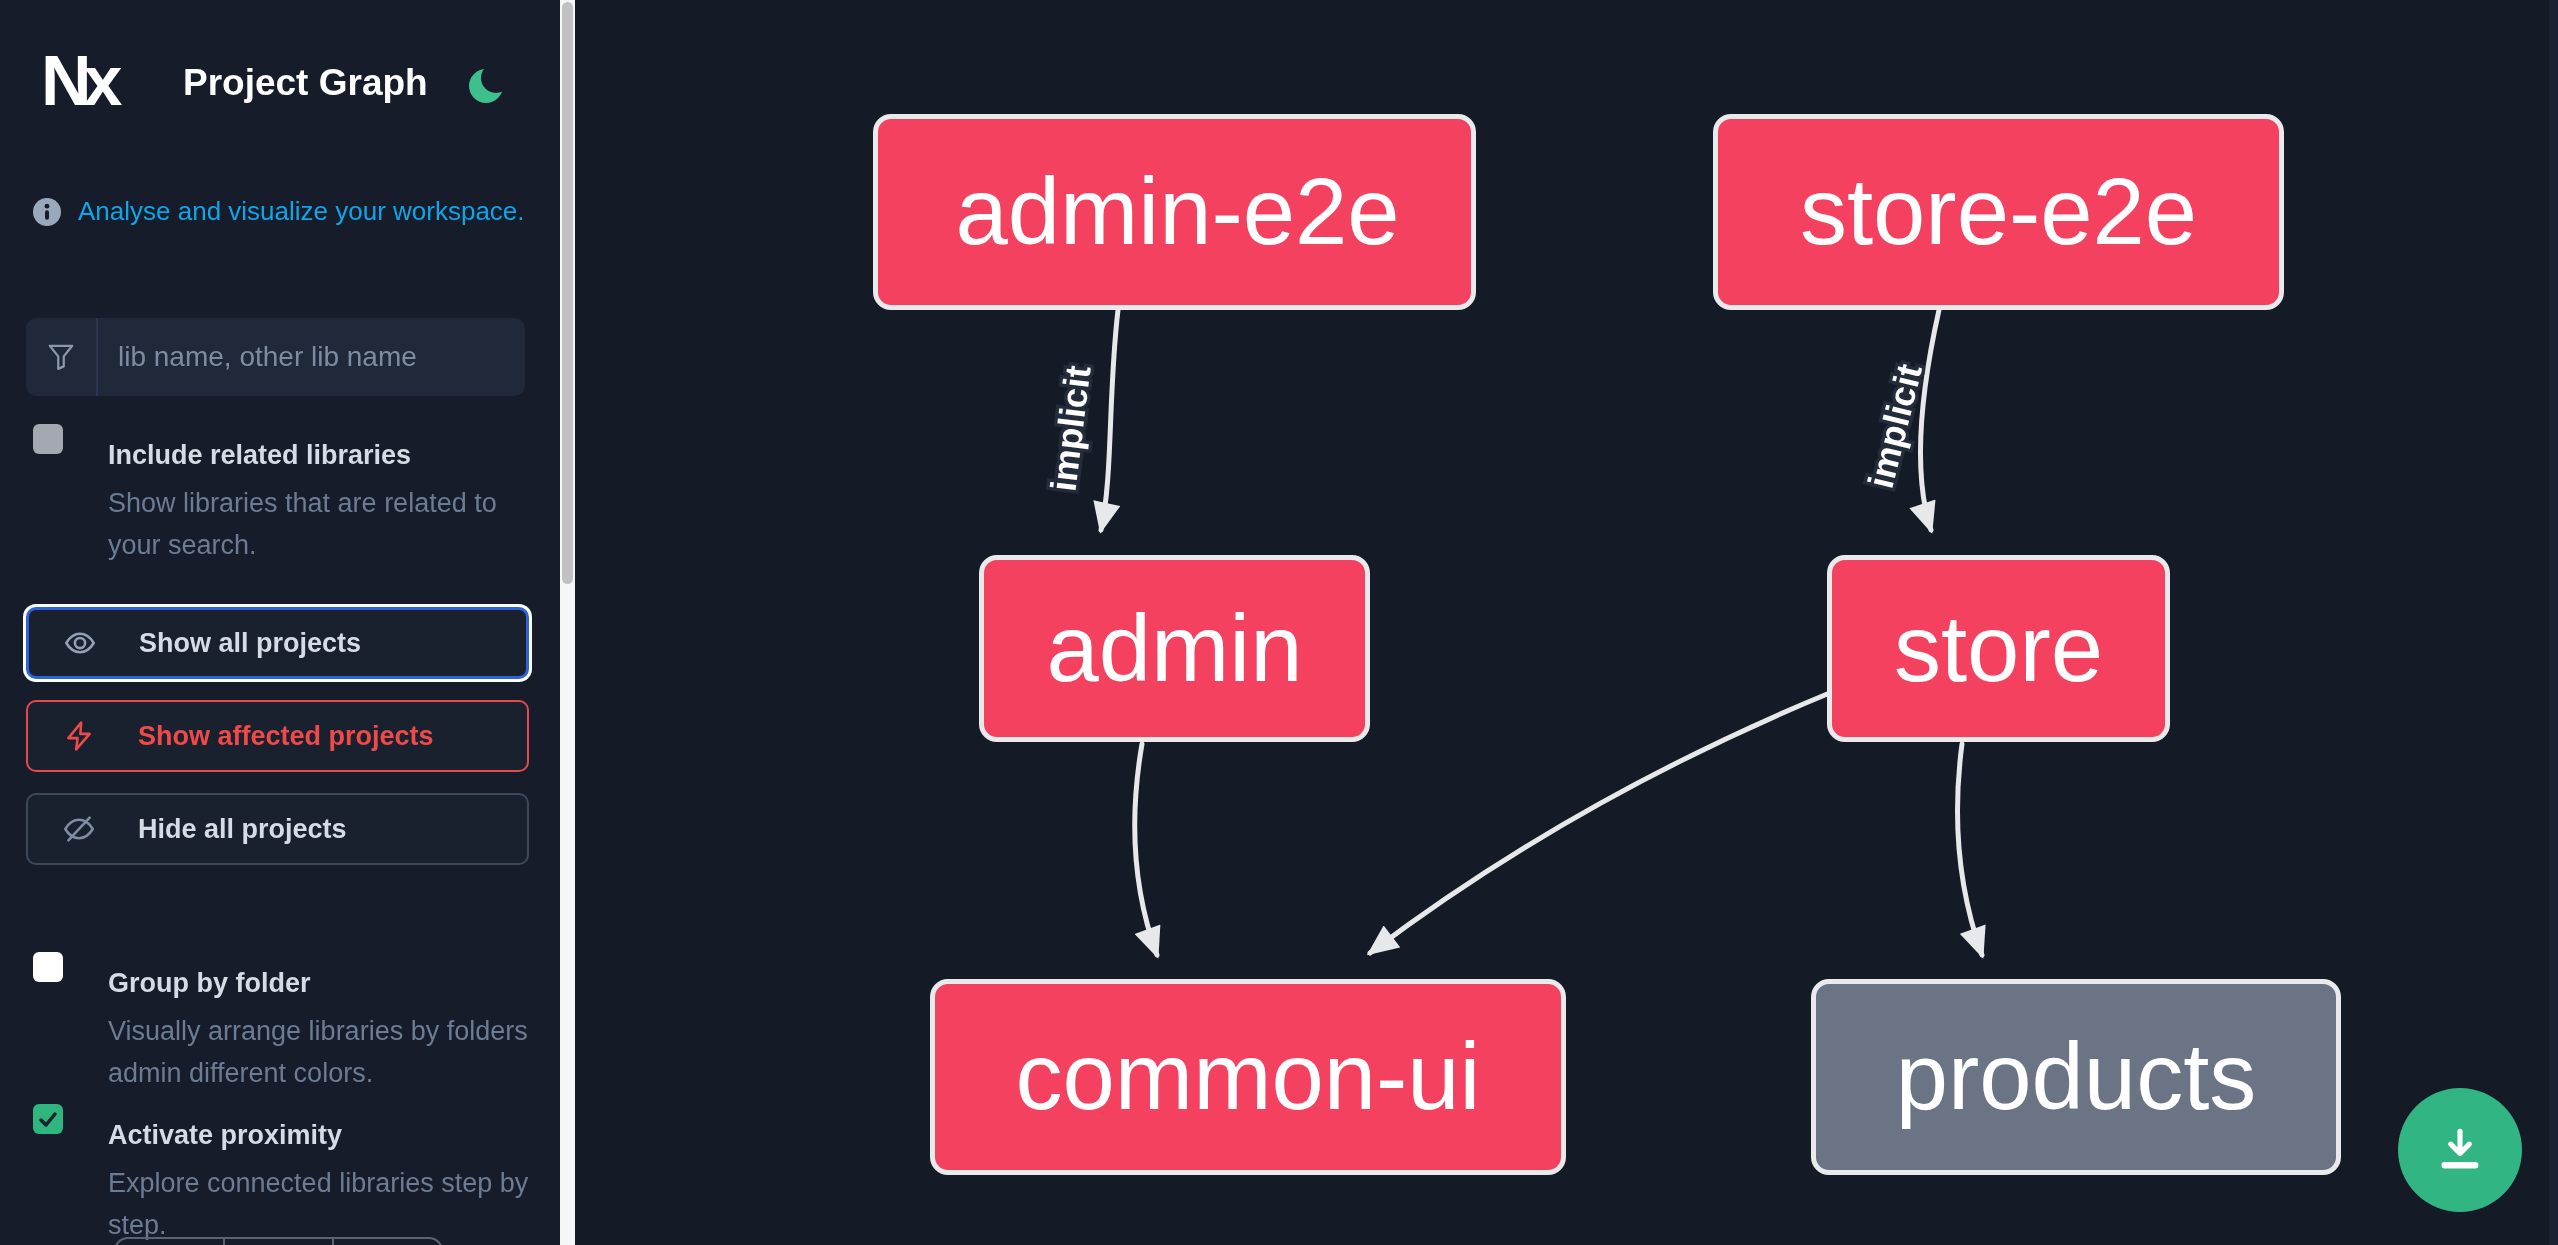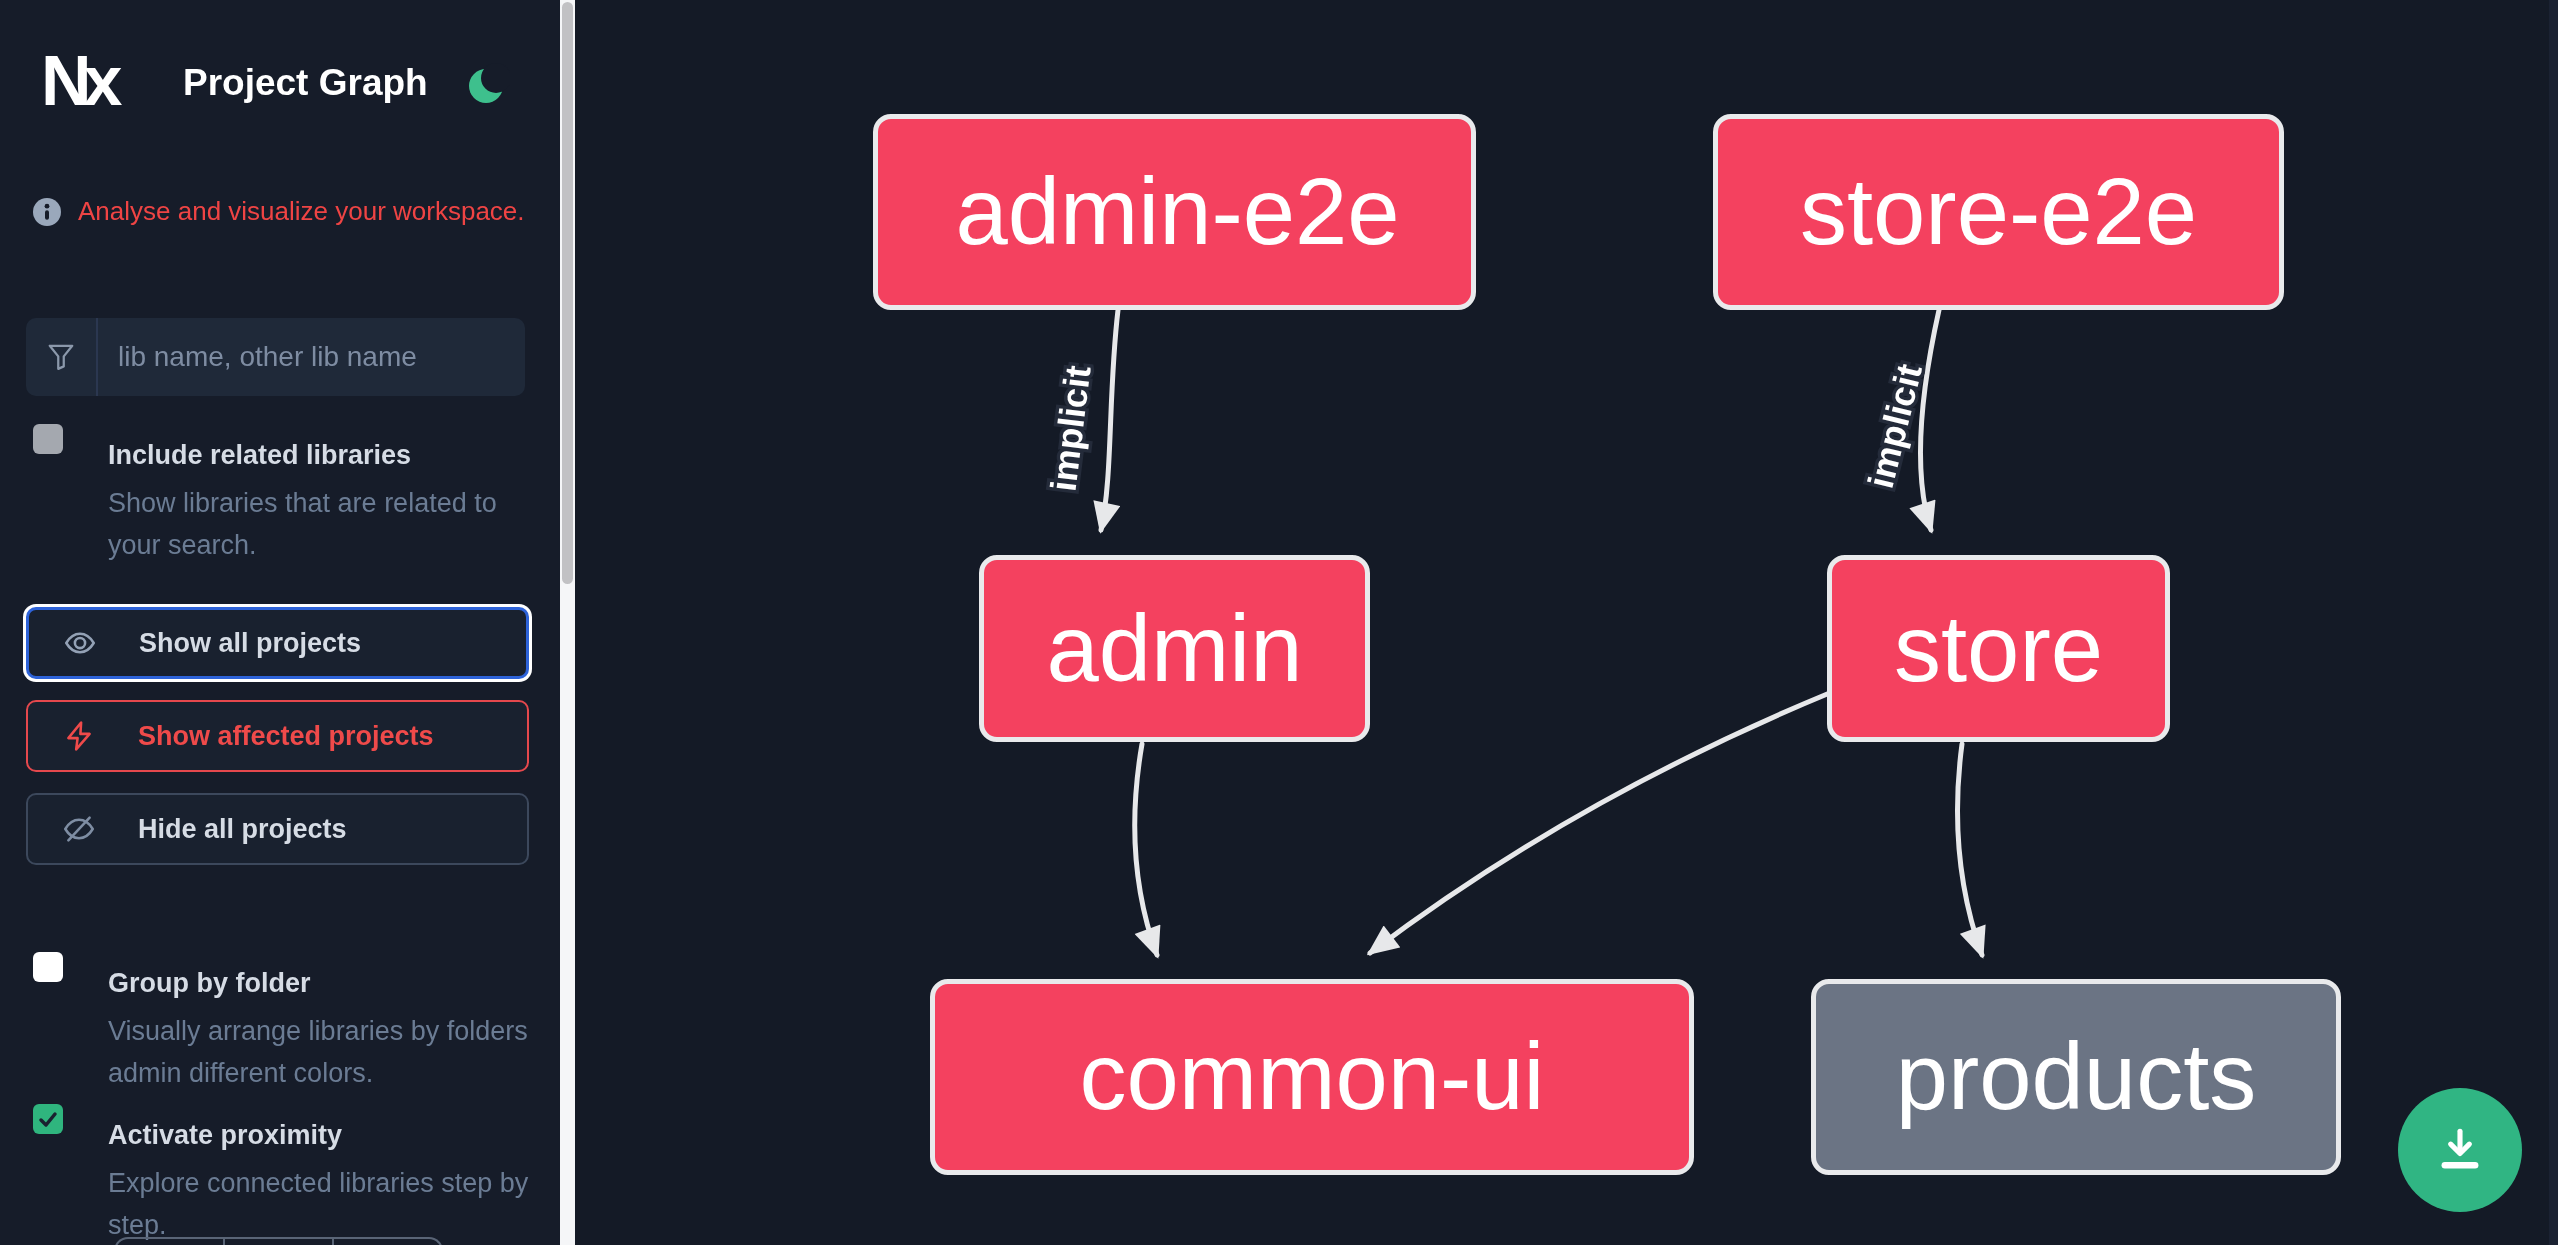--- a/index.html
+++ b/index.html
@@ -8,21 +8,21 @@
 
   
   .sidebar{position:absolute;left:0;top:0;width:560px;height:1245px;background:#161c29;z-index:5;overflow:hidden;}
   .nx-logo{position:absolute;left:28px;top:46px;color:#fff;font-size:70px;font-weight:900;
            letter-spacing:-8px;line-height:1;margin-left:13px;}
   .app-title{position:absolute;left:183px;top:62px;color:#fff;font-size:37px;font-weight:700;margin:0;}
   .theme-toggle{position:absolute;left:466px;top:62px;width:44px;height:44px;background:none;border:none;
                 cursor:pointer;padding:0;}
   .tagline{position:absolute;left:33px;top:196px;display:flex;align-items:center;}
   .info-badge{width:28px;height:28px;flex:0 0 28px;}
-  .tagline-text{margin-left:17px;color:#ef4444;font-size:26px;}
+  .tagline-text{margin-left:17px;color:#0ea5e9;font-size:26px;}
 
   .search{position:absolute;left:26px;top:318px;width:499px;height:78px;background:#1f2939;
           border-radius:10px;display:flex;align-items:center;overflow:hidden;}
   .search-iconbox{width:70px;height:100%;display:flex;align-items:center;justify-content:center;
                   border-right:2px solid #2b3750;}
   .search input{flex:1;height:100%;background:transparent;border:none;outline:none;color:#dbe3ee;
                 font-size:28px;padding:0 20px;font-family:"Liberation Sans",sans-serif;}
   .search input::placeholder{color:#7e8ca2;}
 
   .toggle-row{position:absolute;left:33px;width:500px;display:flex;}
@@ -60,21 +60,21 @@
   .edges{position:absolute;left:0;top:0;width:2558px;height:1245px;z-index:1;pointer-events:none;}
   .node{position:absolute;display:flex;align-items:center;justify-content:center;z-index:2;
         border:5px solid #e9eaec;border-radius:18px;color:#fff;font-size:94px;cursor:pointer;
         box-sizing:border-box;}
   .node-pink{background:#f4415f;}
   .node-gray{background:#6b7484;}
   .n-admin-e2e{left:873px;top:114px;width:603px;height:196px;padding-left:6px;}
   .n-store-e2e{left:1713px;top:114px;width:571px;height:196px;}
   .n-admin{left:979px;top:555px;width:391px;height:187px;}
   .n-store{left:1827px;top:555px;width:343px;height:187px;}
-  .n-common-ui{left:930px;top:979px;width:764px;height:196px;}
+  .n-common-ui{left:930px;top:979px;width:636px;height:196px;}
   .n-products{left:1811px;top:979px;width:530px;height:196px;}
 
   .fab{position:absolute;left:2398px;top:1088px;width:124px;height:124px;border-radius:50%;
        background:#30b583;border:none;display:flex;align-items:center;justify-content:center;
        cursor:pointer;z-index:4;}
 </style>
 </head>
 <body>
 
 <div class="page">

